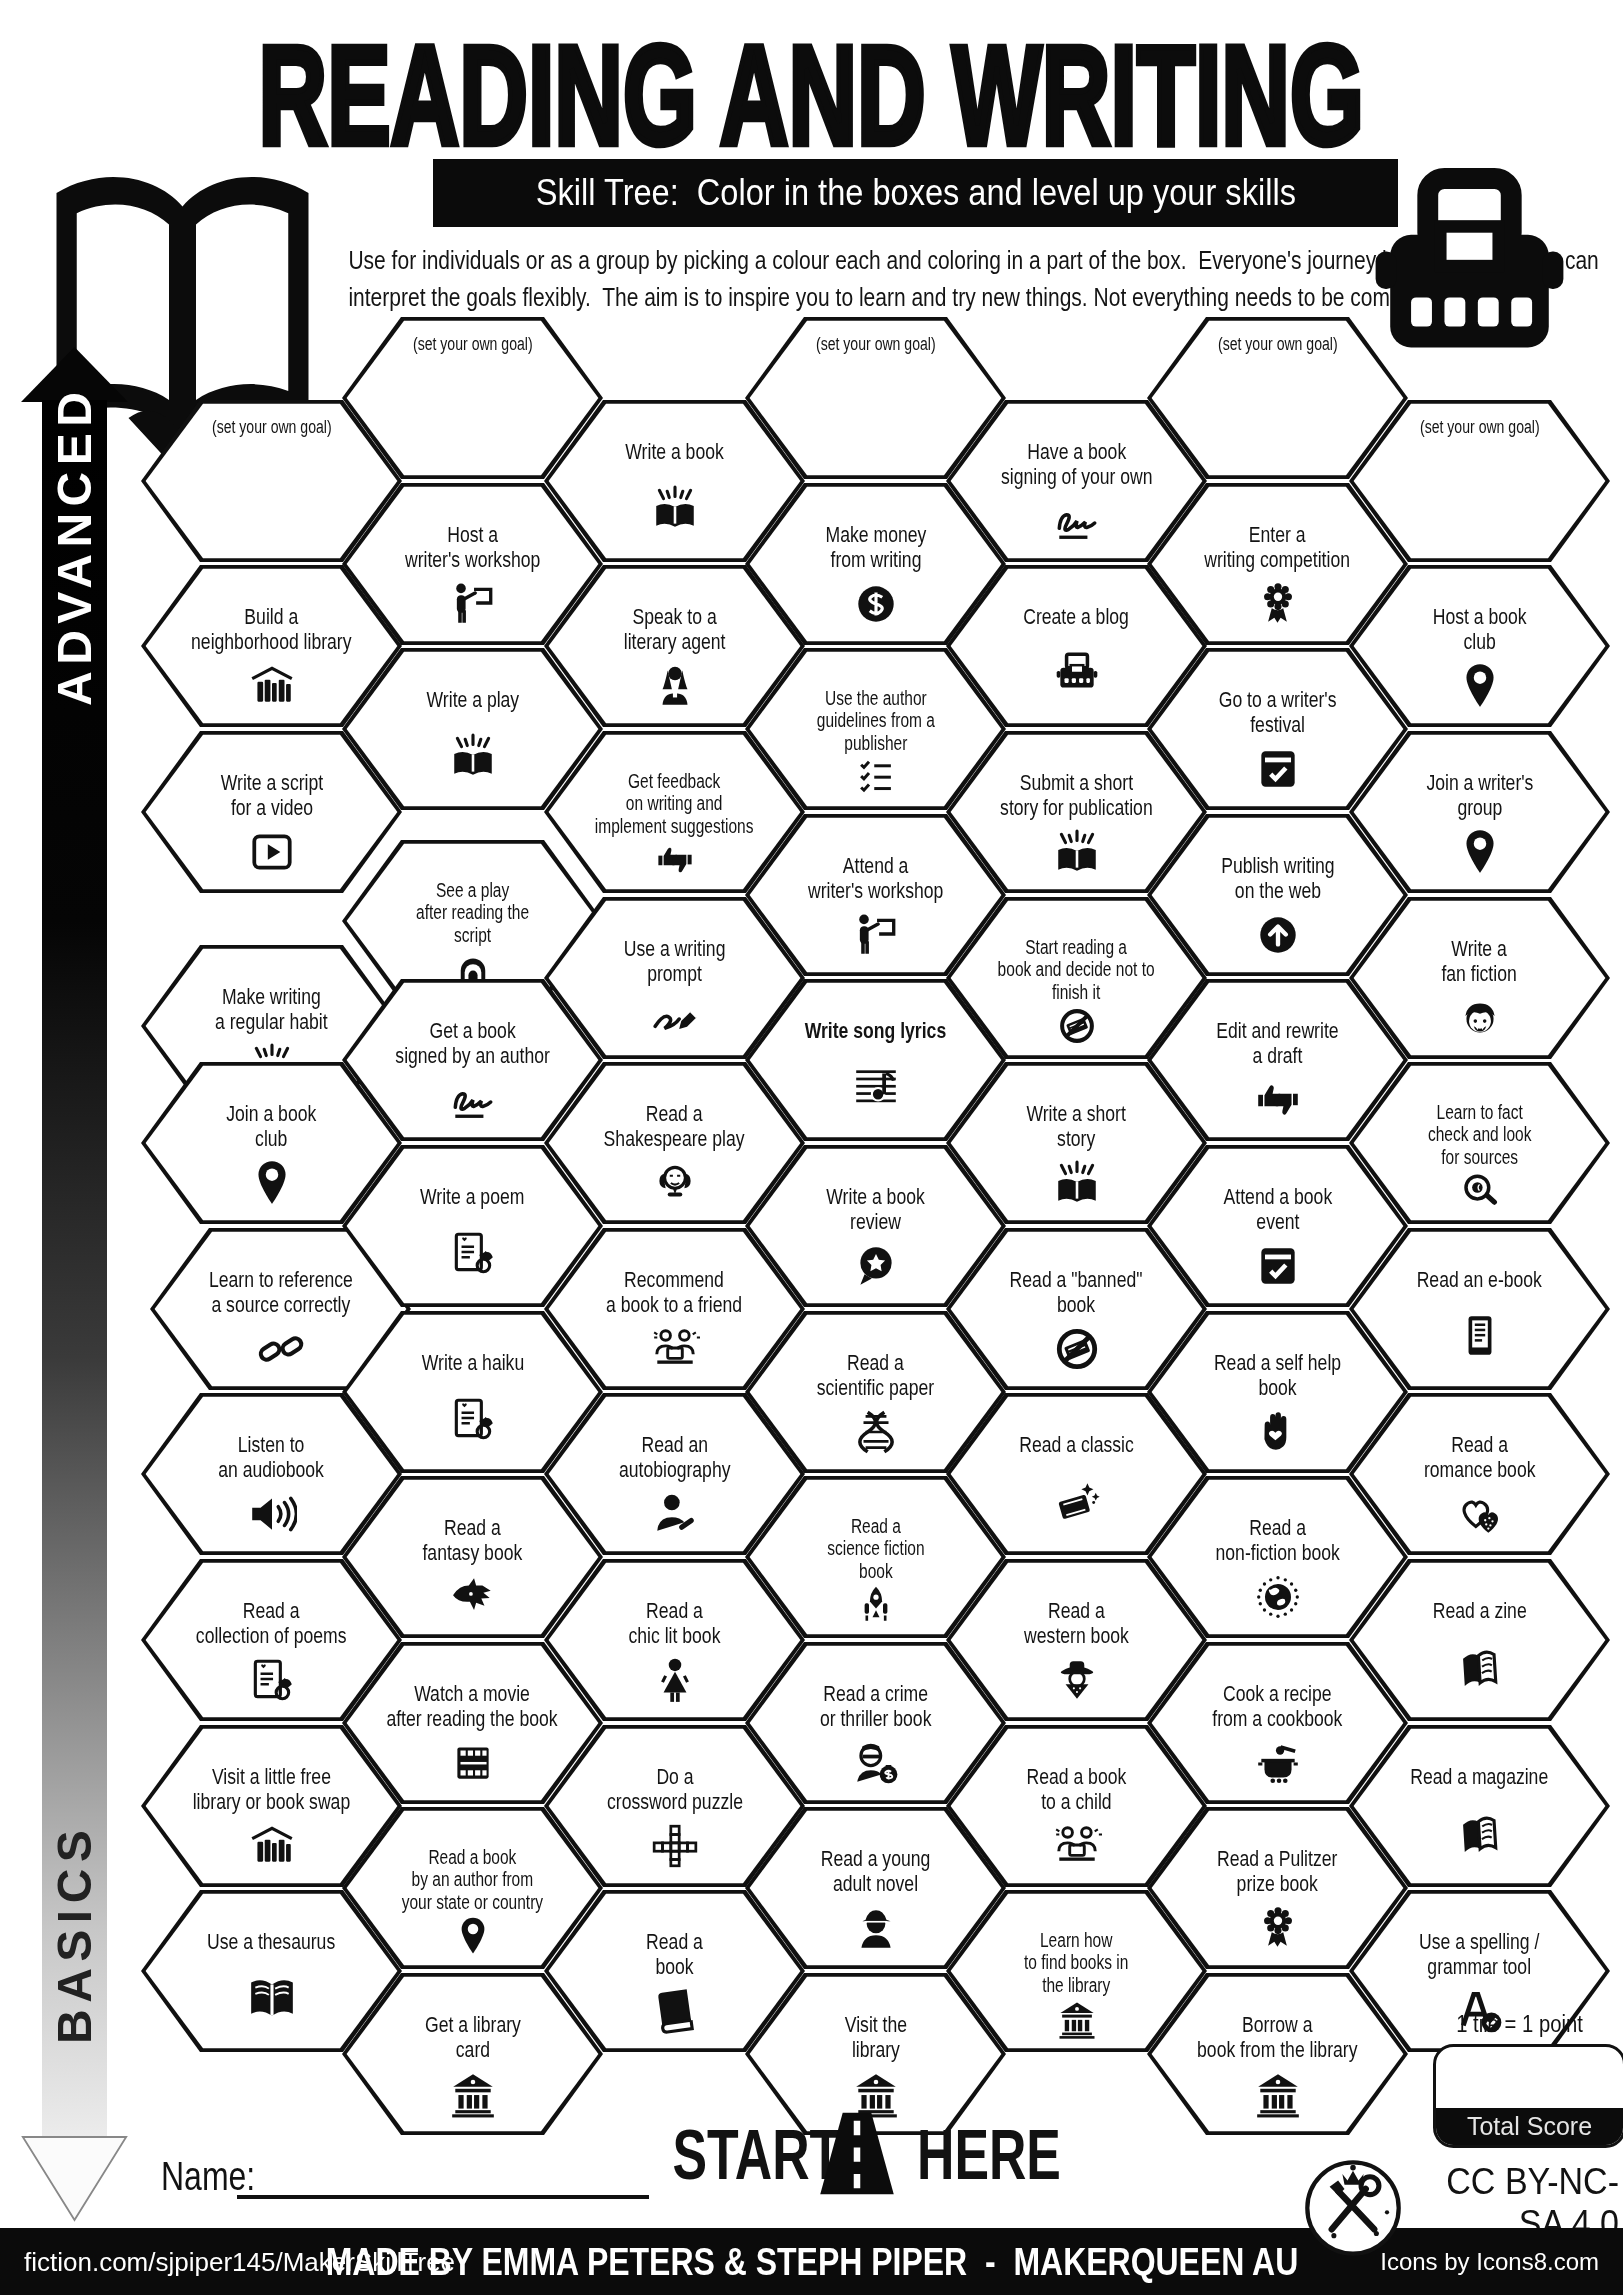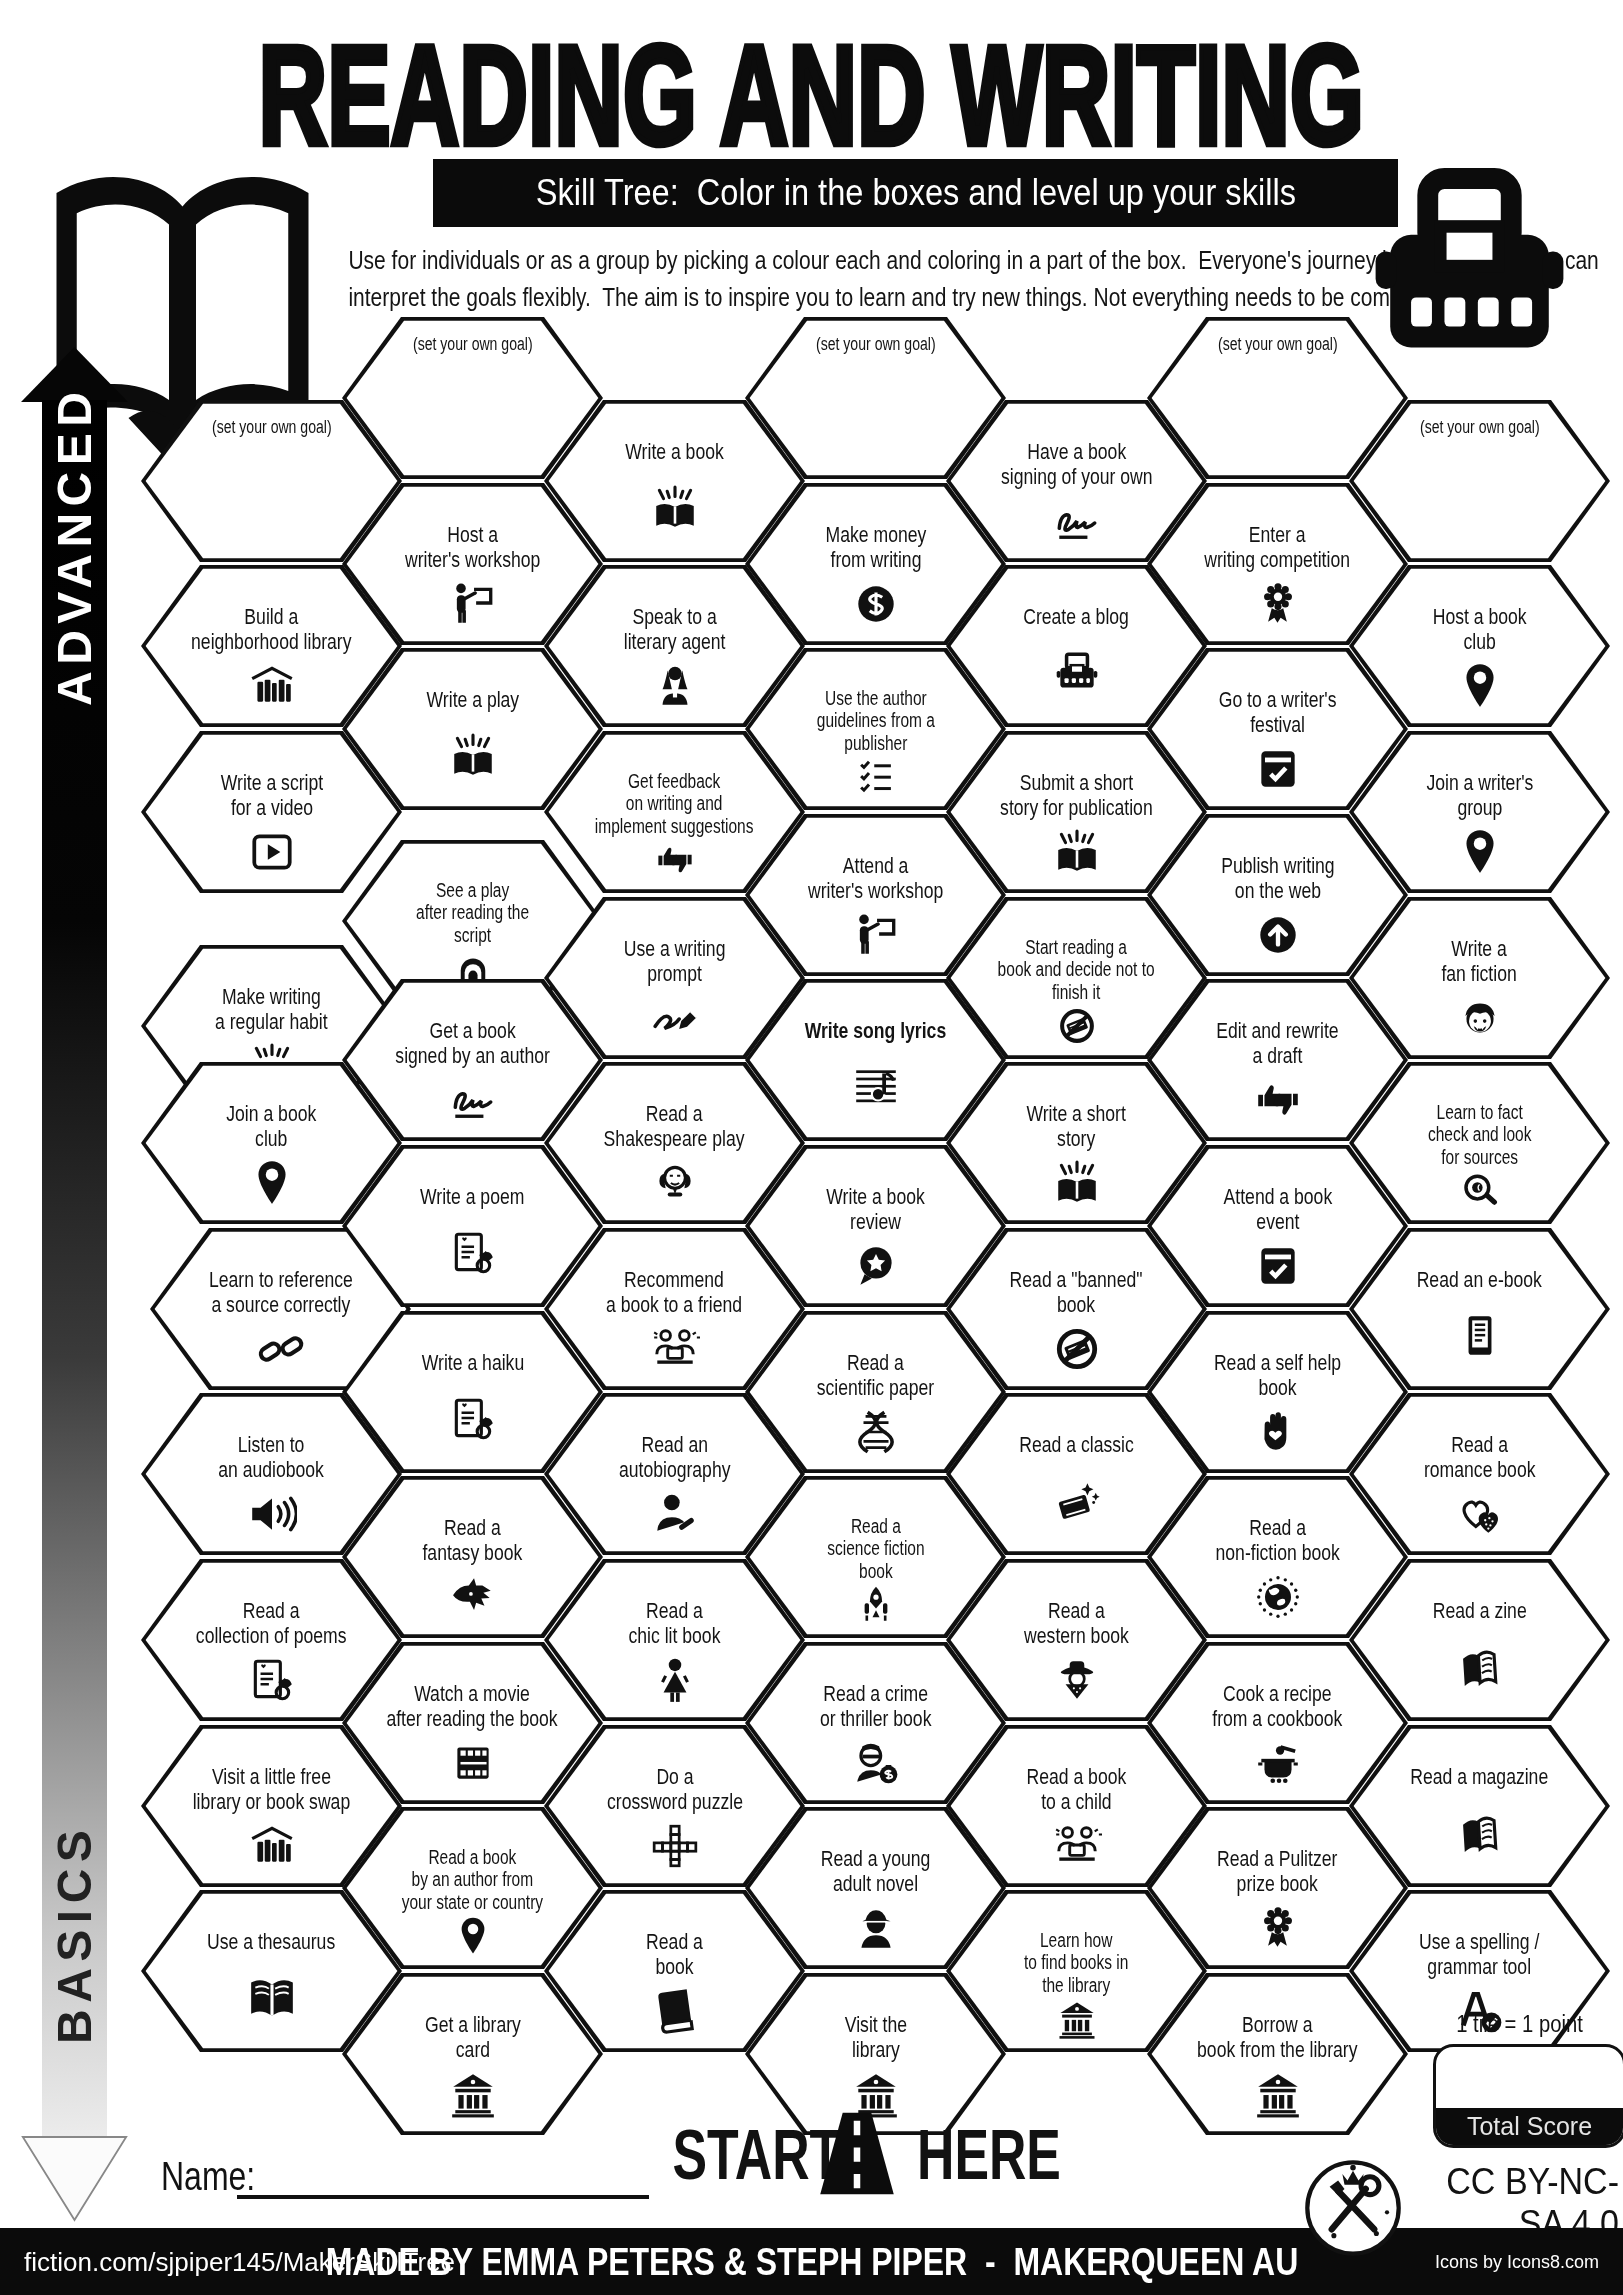--- a/index.html
+++ b/index.html
@@ -60,21 +60,21 @@
       font-size:25px}
   #license{position:absolute;left:1383px;top:2161px;width:236px;text-align:right;font-size:37px;
       transform:scaleX(.92);transform-origin:100% 0}
   #maker-logo{position:absolute;left:1302px;top:2157px;width:102px;height:102px;z-index:5}
 
   
   #footer{position:absolute;left:0;bottom:0;width:100%;height:67px;background:#0b0b0b;color:#fff}
   #footer .fl{position:absolute;left:24px;top:50%;transform:translateY(-50%);font-size:26px}
   #footer .fc{position:absolute;left:50%;top:50%;transform:translate(-50%,-50%) scaleX(.82);font-size:39px;
       font-weight:bold;white-space:pre}
-  #footer .fr{position:absolute;right:24px;top:50%;transform:translateY(-50%);font-size:18px}
+  #footer .fr{position:absolute;right:24px;top:50%;transform:translateY(-50%);font-size:24px}
 
   #book-decor{position:absolute;left:37px;top:157px;width:291px;height:324px}
   #typewriter-decor{position:absolute;left:1361px;top:167px;width:217px;height:194px}
 </style>
 </head>
 <body>
 
 <svg id="title-svg" viewBox="0 0 3509 400" width="1623" height="185">
   <text x="1754" y="312" text-anchor="middle" font-size="305" font-weight="bold" fill="#0c0c0c" stroke="#0c0c0c" stroke-width="14" textLength="2390" lengthAdjust="spacingAndGlyphs">READING AND WRITING</text>
 </svg>

